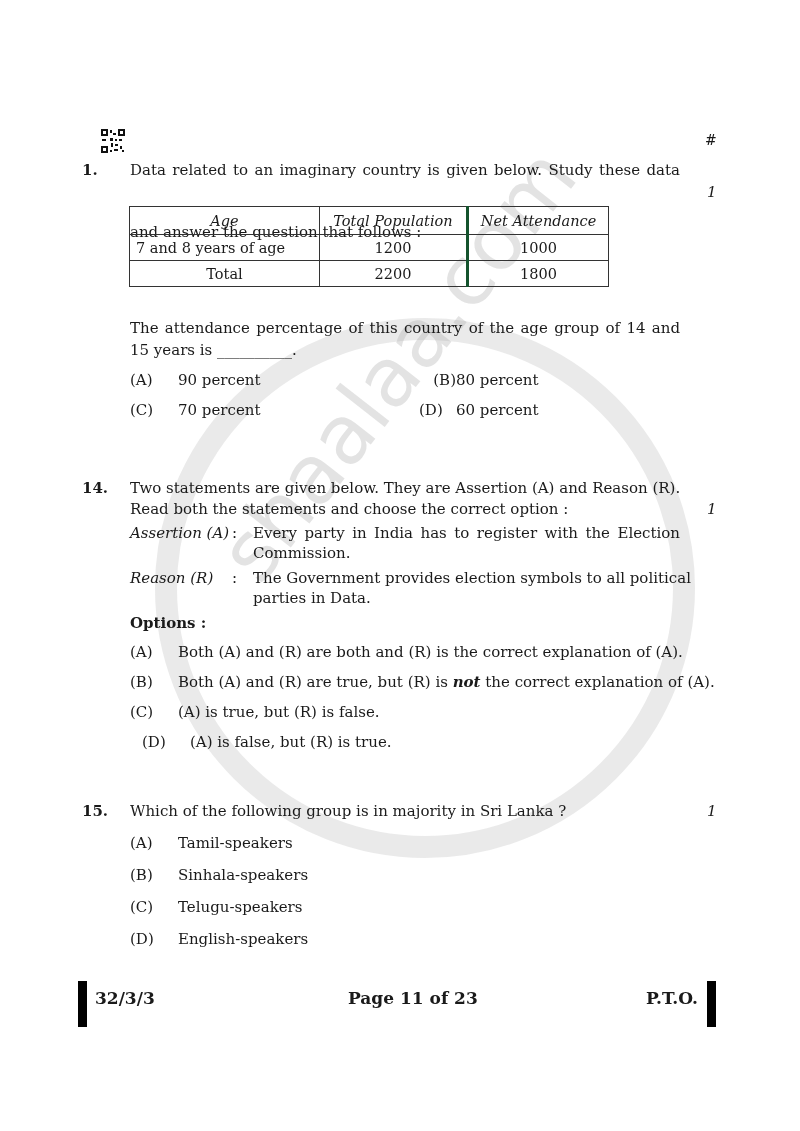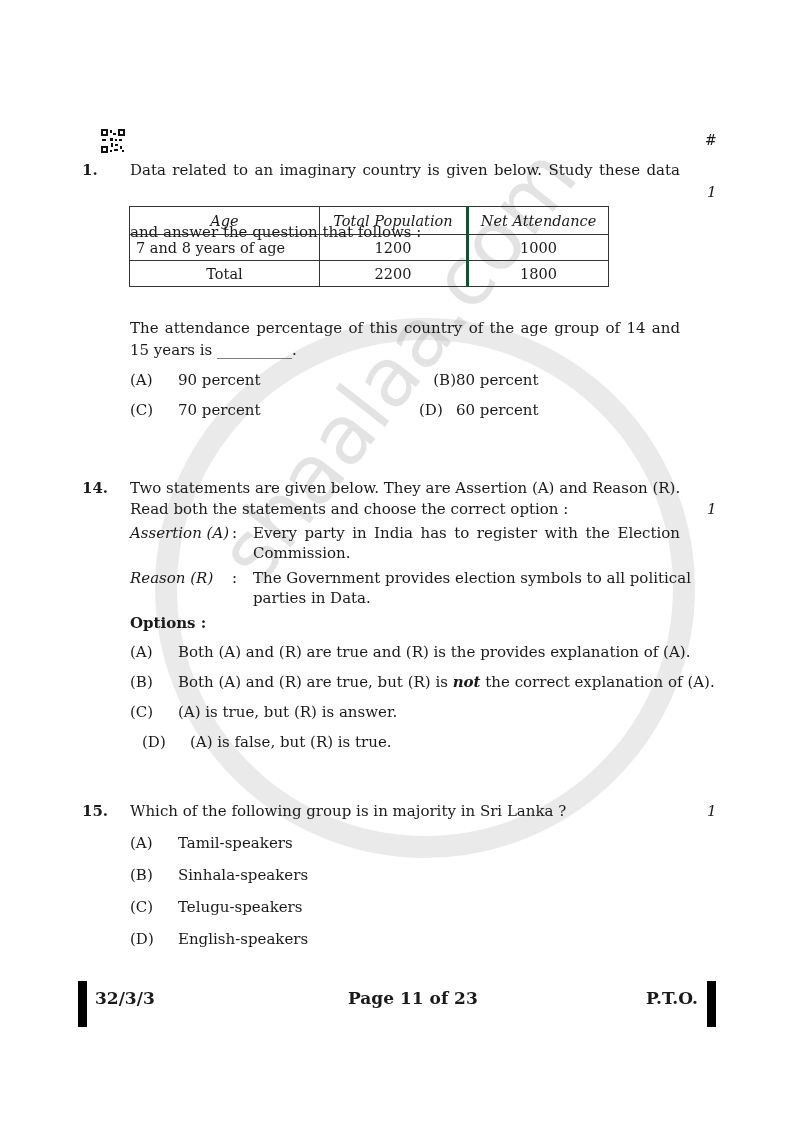--- a/index.html
+++ b/index.html
@@ -109,27 +109,27 @@
 <div class="abs line" style="left:253px; top:544px;">Commission.</div>
 
 <div class="abs line" style="left:130px; top:569px; font-style:italic;">Reason (R)</div>
 <div class="abs" style="left:232px; top:569px;">:</div>
 <div class="abs line text-j" style="left:253px; top:569px; width:427px;">The Government provides election symbols to all political</div>
 <div class="abs line" style="left:253px; top:589px;">parties in Data.</div>
 
 <div class="abs line" style="left:130px; top:614px; font-weight:bold;">Options :</div>
 
 <div class="abs line" style="left:130px; top:643px;">
-  <span class="opt-label">(A)</span><span>Both (A) and (R) are true and (R) is the provides explanation of (A).</span>
+  <span class="opt-label">(A)</span><span>Both (A) and (R) are both and (R) is the correct explanation of (A).</span>
 </div>
 <div class="abs line" style="left:130px; top:673px;">
   <span class="opt-label">(B)</span><span>Both (A) and (R) are true, but (R) is </span><b><i>not</i></b><span> the correct explanation of (A).</span>
 </div>
 <div class="abs line" style="left:130px; top:703px;">
-  <span class="opt-label">(C)</span><span>(A) is true, but (R) is answer.</span>
+  <span class="opt-label">(C)</span><span>(A) is true, but (R) is false.</span>
 </div>
 <div class="abs line" style="left:142px; top:733px;">
   <span class="opt-label">(D)</span><span>(A) is false, but (R) is true.</span>
 </div>
 
 <div class="abs qnum" style="left:82px; top:802px;">15.</div>
 <div class="abs line" style="left:130px; top:802px;">Which of the following group is in majority in Sri Lanka ?</div>
 <div class="abs marks" style="left:707px; top:802px;">1</div>
 
 <div class="abs line" style="left:130px; top:834px;">

